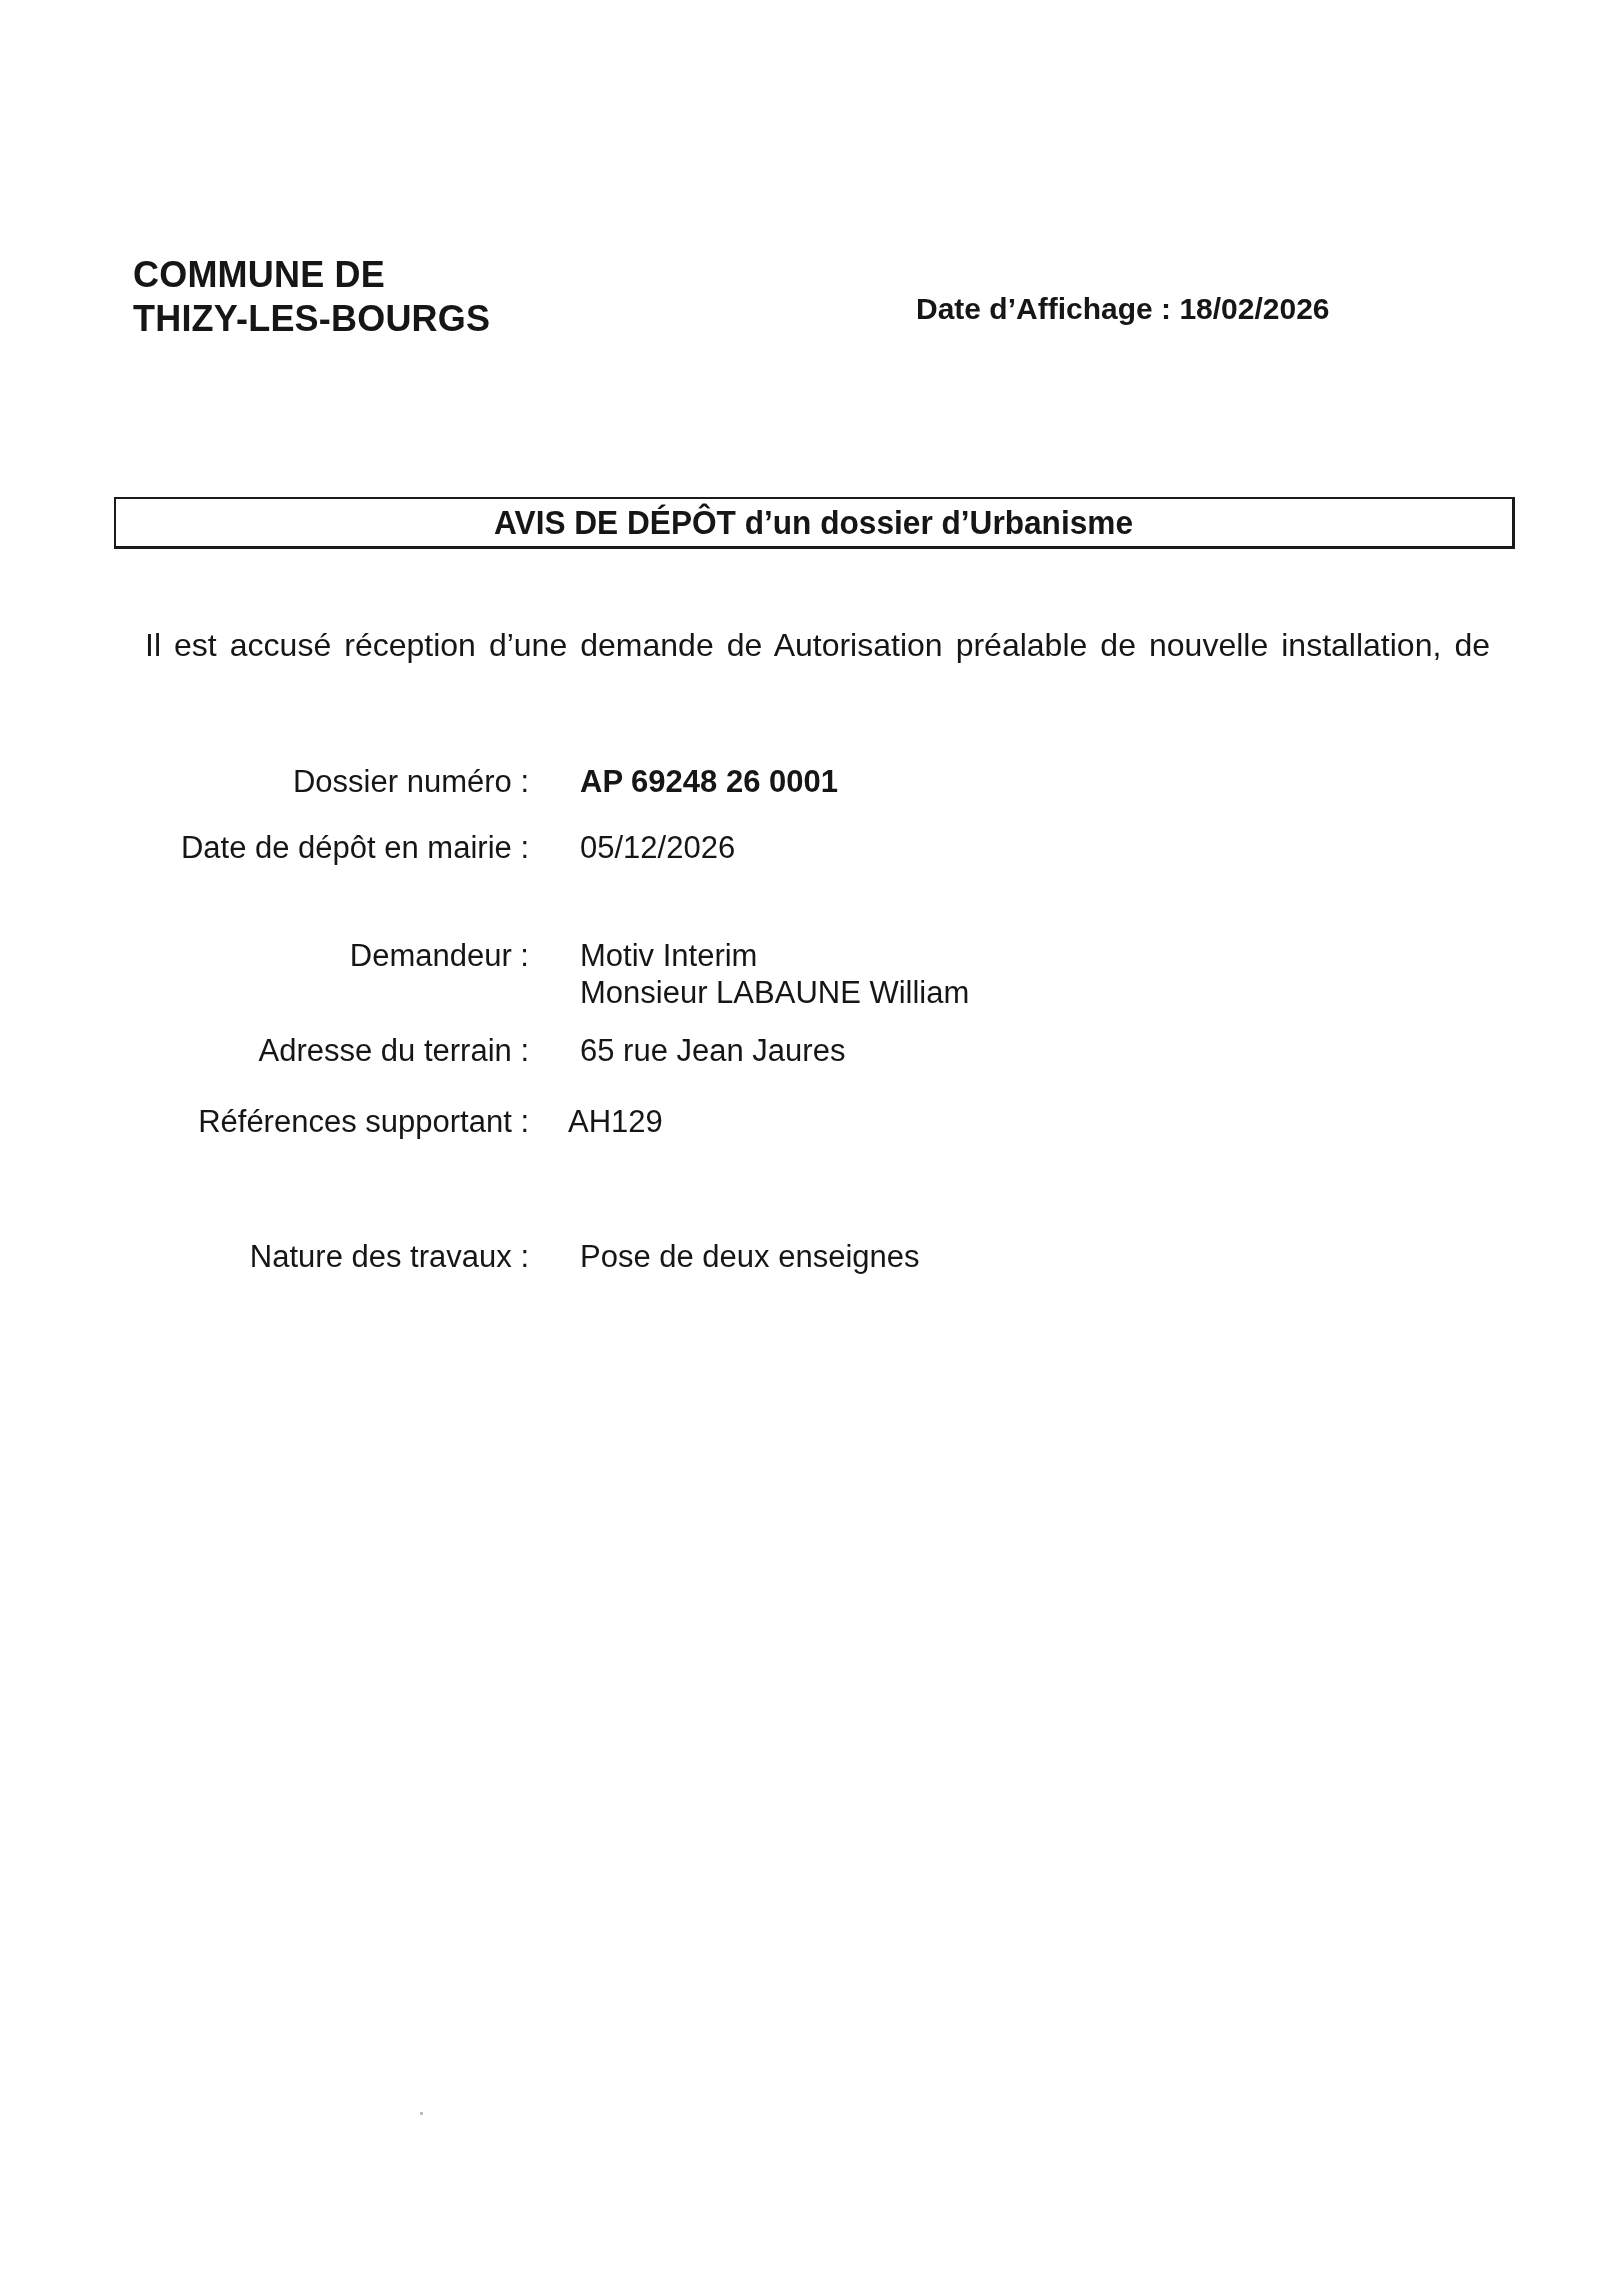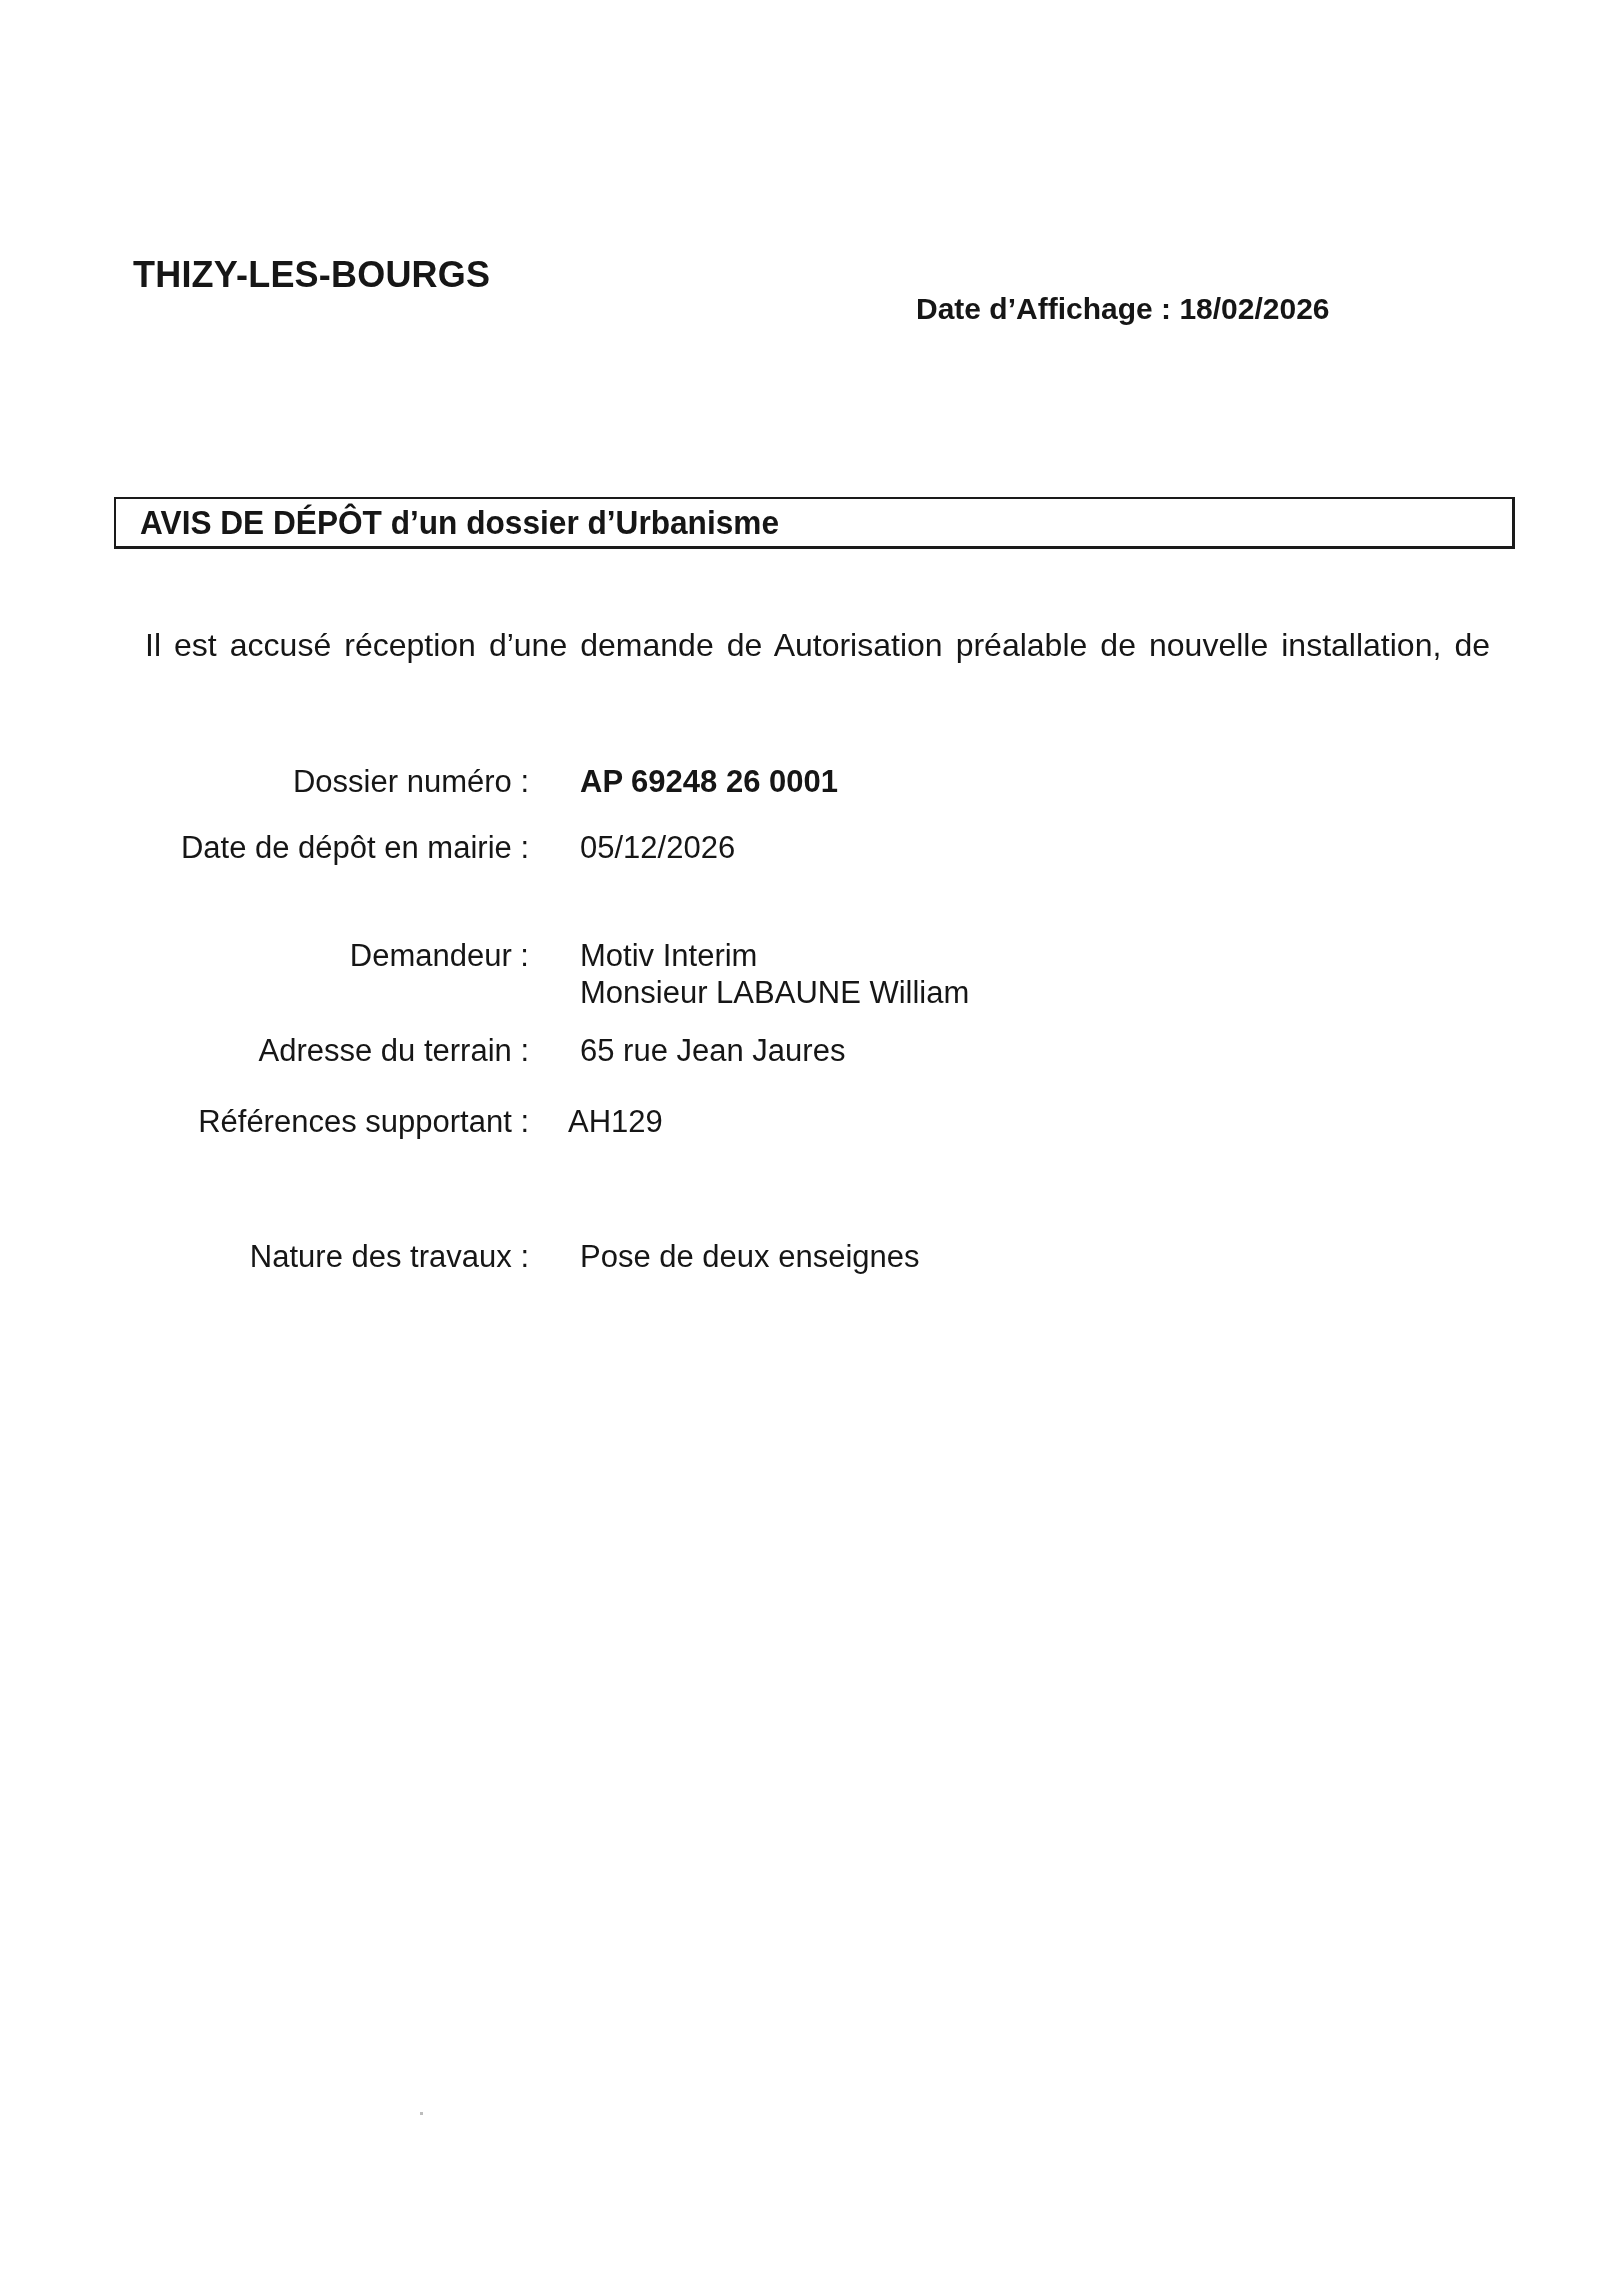--- a/index.html
+++ b/index.html
@@ -3,38 +3,39 @@
 <meta charset="utf-8">
 <style>
   html, body { margin: 0; padding: 0; background: #ffffff; }
   body { width: 1620px; height: 2292px; position: relative; overflow: hidden;
          font-family: "Liberation Sans", sans-serif; color: #161616; }
   .abs { position: absolute; white-space: nowrap; }
   .commune { left: 133px; top: 253px; font-size: 36px; font-weight: bold; line-height: 44px; letter-spacing: 0.2px; }
   .affichage { left: 916px; top: 262px; font-size: 30px; font-weight: bold; line-height: 37px; margin-top: 28px; }
   .title-box { position: absolute; left: 114px; top: 497px; width: 1396px; height: 47px;
                border: 2.9px solid #1a1a1a; border-bottom-width: 3.9px; border-right-width: 3.9px;
-               box-sizing: content-box; text-align: left; }
+               box-sizing: content-box; text-align: center; }
   .title-box span { display: inline-block; font-size: 34px; font-weight: bold; line-height: 47px;
                     transform: scaleX(0.93); }
   .para { position: absolute; left: 145px; top: 612px; width: 1345px; font-size: 32px; line-height: 37px;
           text-align: justify; }
   .para .line { display: block; text-align: justify; text-align-last: justify; white-space: nowrap; margin-top: 15px; }
   .para .line.last { text-align-last: left; }
   .row { position: absolute; left: 0; width: 1620px; font-size: 31px; line-height: 37px; }
   .row .lbl { position: absolute; right: 1091px; text-align: right; white-space: nowrap; }
   .row .val { position: absolute; left: 580px; white-space: nowrap; }
   .row .val.bold { font-weight: bold; }
   .row .val.indent { left: 568px; }
   .speck { position: absolute; left: 420px; top: 2112px; width: 2.9px; height: 2.9px; background: #bdbdbd; }
 </style>
 </head>
 <body>
 
 <div class="abs commune">
+  <div>COMMUNE DE</div>
   <div>THIZY-LES-BOURGS</div>
 </div>
 
 <div class="abs affichage">
   <span>Date d’Affichage :</span>
   <span>18/02/2026</span>
 </div>
 
 <div class="title-box">
   <span>AVIS DE DÉPÔT d’un dossier d’Urbanisme</span>

